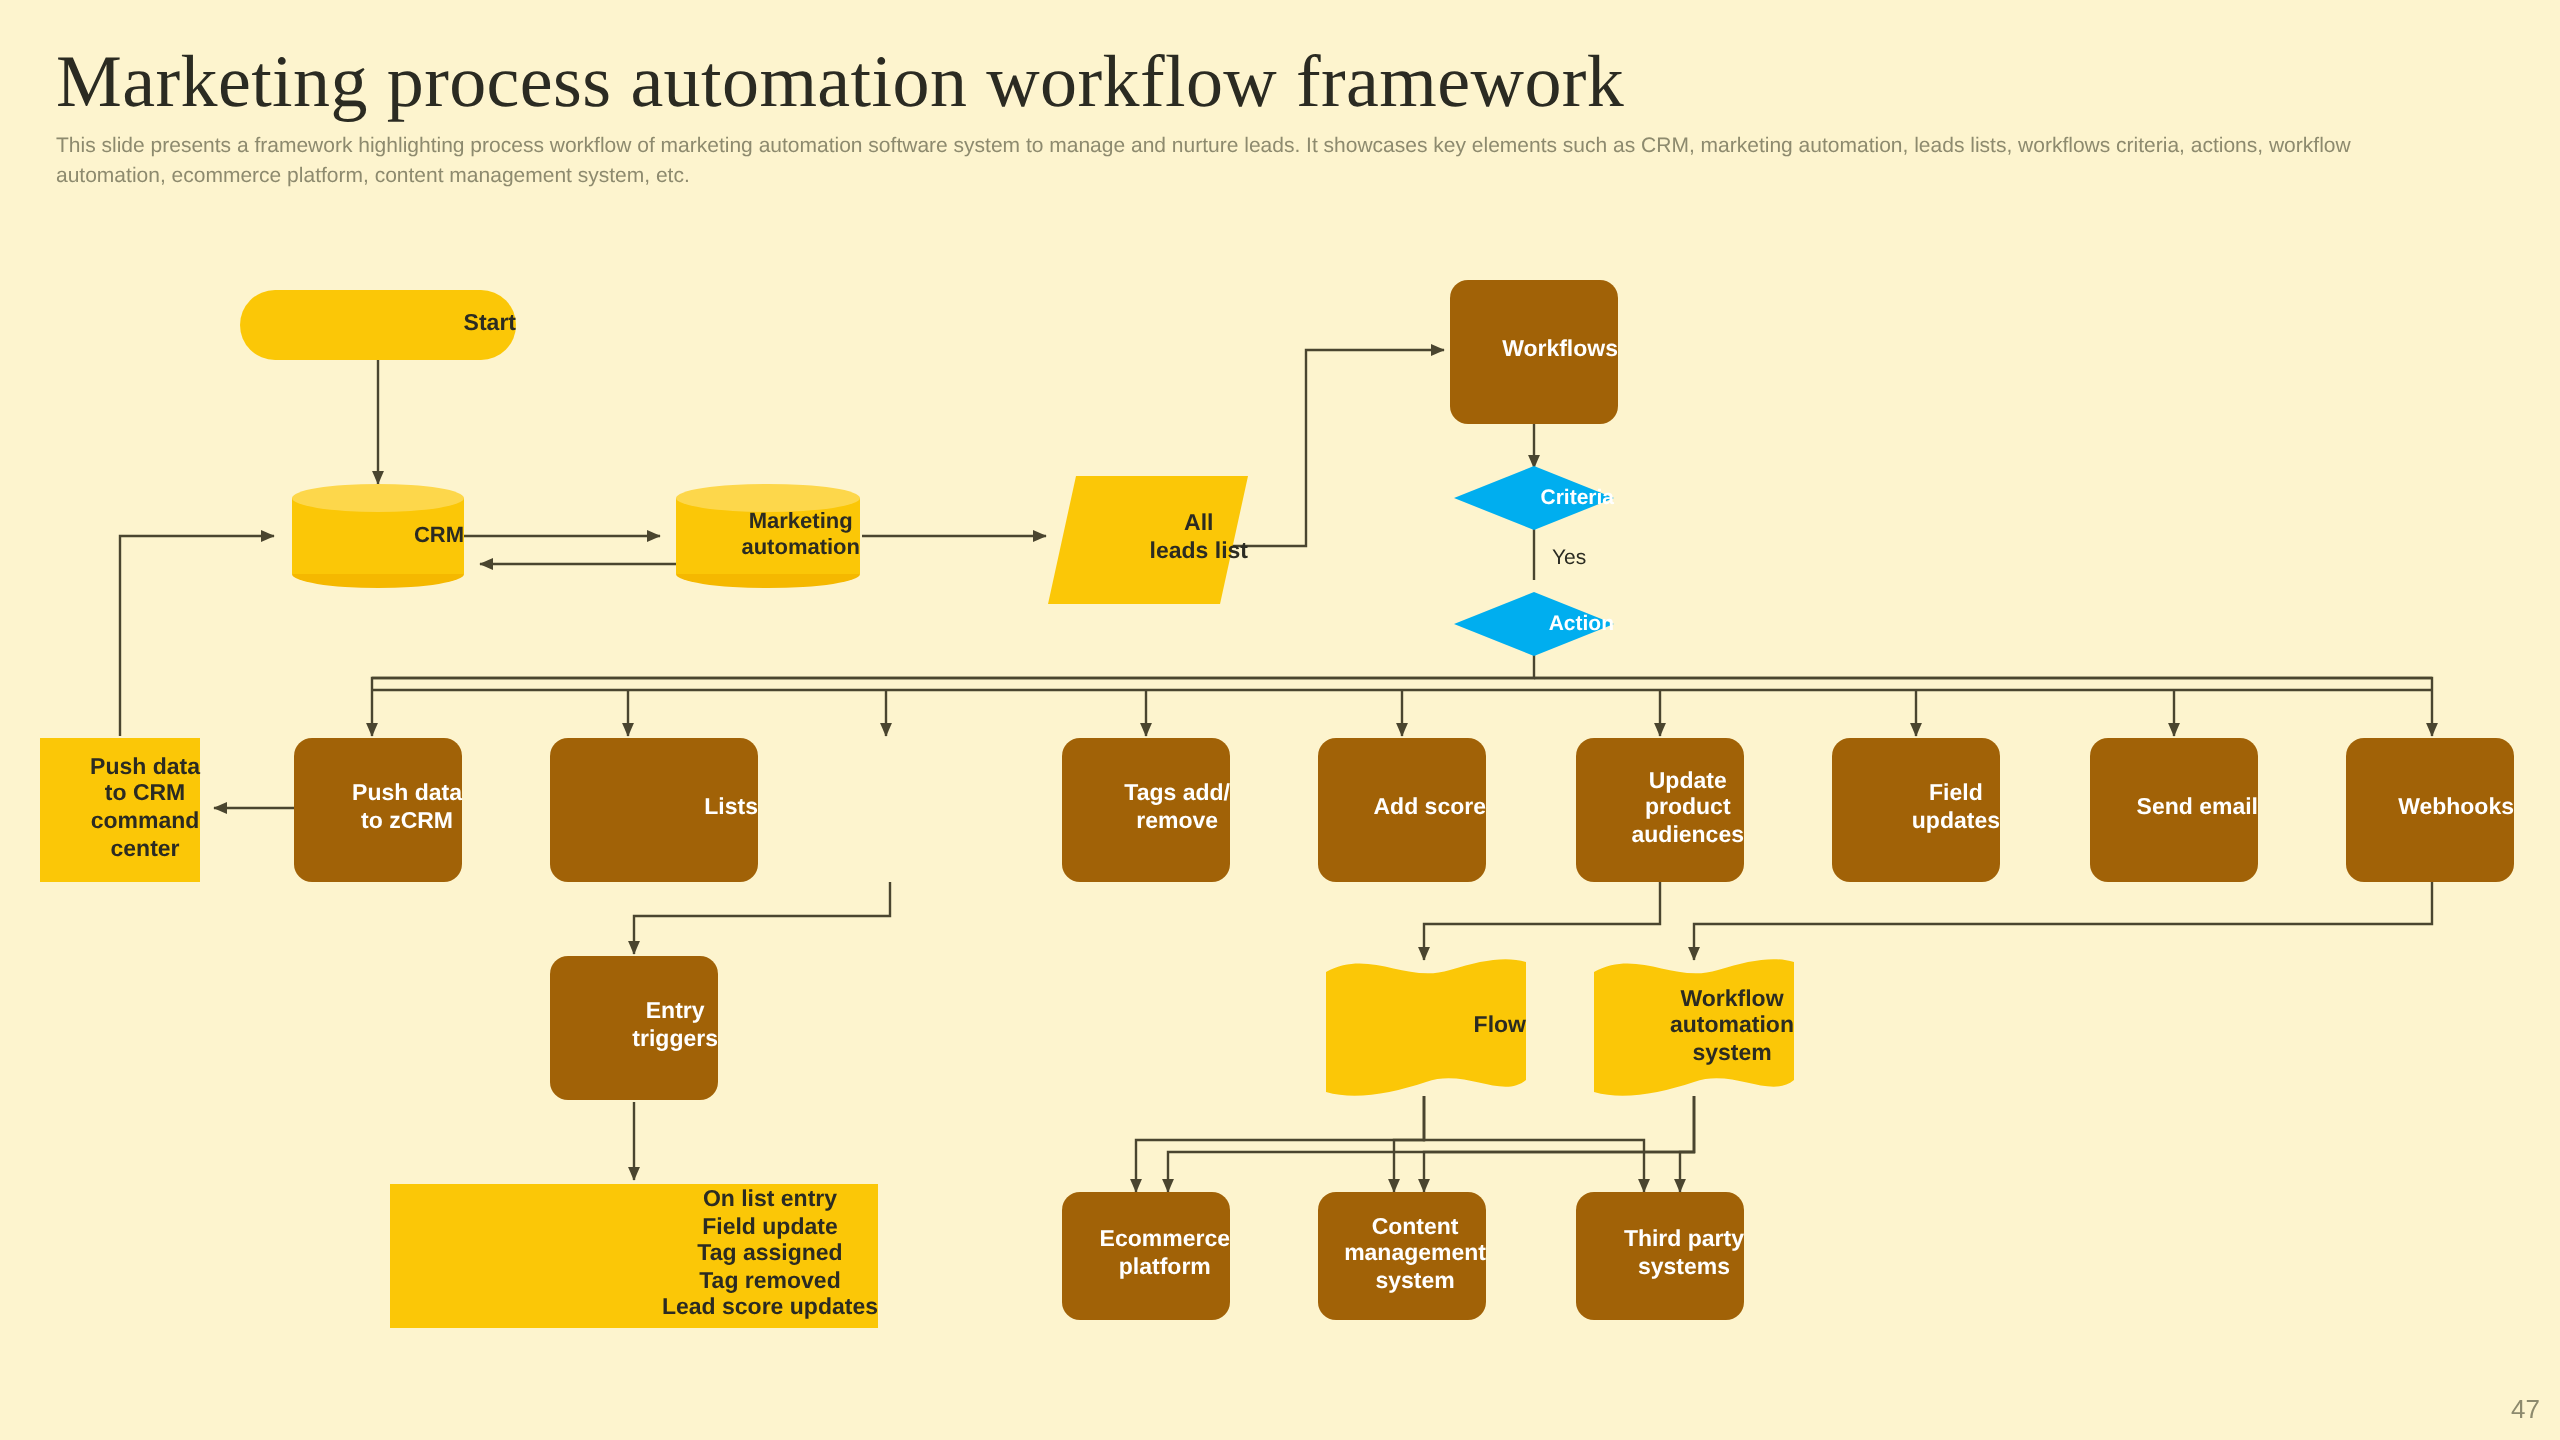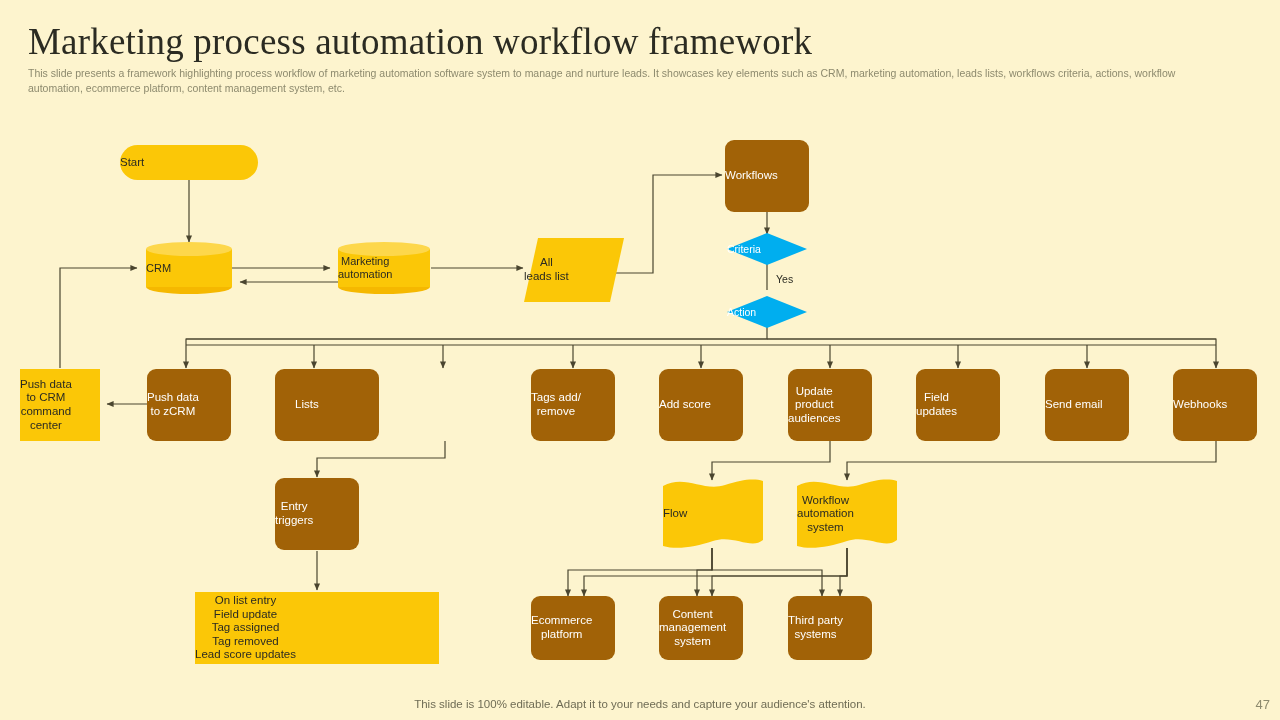--- a/index.html
+++ b/index.html
@@ -31,24 +31,25 @@
     position:absolute;right:10px;top:697px;
     font-size:13px;color:#8d8a6e;
   }
 
   
   #wires{position:absolute;left:0;top:0;width:1280px;height:720px;}
 
   
   .node{
     position:absolute;
-    display:flex;align-items:center;justify-content:flex-start;
+    display:flex;align-items:center;justify-content:flex-end;
     text-align:center;
     box-sizing:border-box;
     z-index:3;
+    font-weight:bold;
   }
   .node .lbl{display:block;line-height:1.18;white-space:pre-line;}
 
   
   .blue{
     background:#a16207;color:#ffffff;
     border-radius:9px;
     font-size:11.5px;
   }
   
@@ -295,15 +296,14 @@
     <span class="lbl">Content
 management
 system</span>
   </div>
 
   <div class="node blue" style="left:788px;top:596px;width:84px;height:64px;">
     <span class="lbl">Third party
 systems</span>
   </div>
 
-  <div class="footer">This slide is 100% editable. Adapt it to your needs and capture your audience's attention.</div>
   <div class="pagenum">47</div>
 </div>
 
 </body></html>

